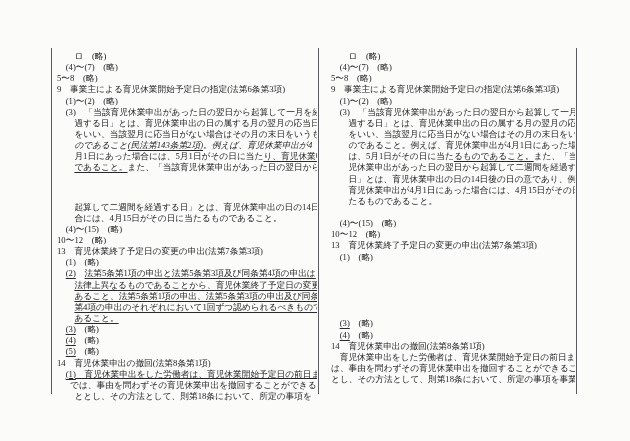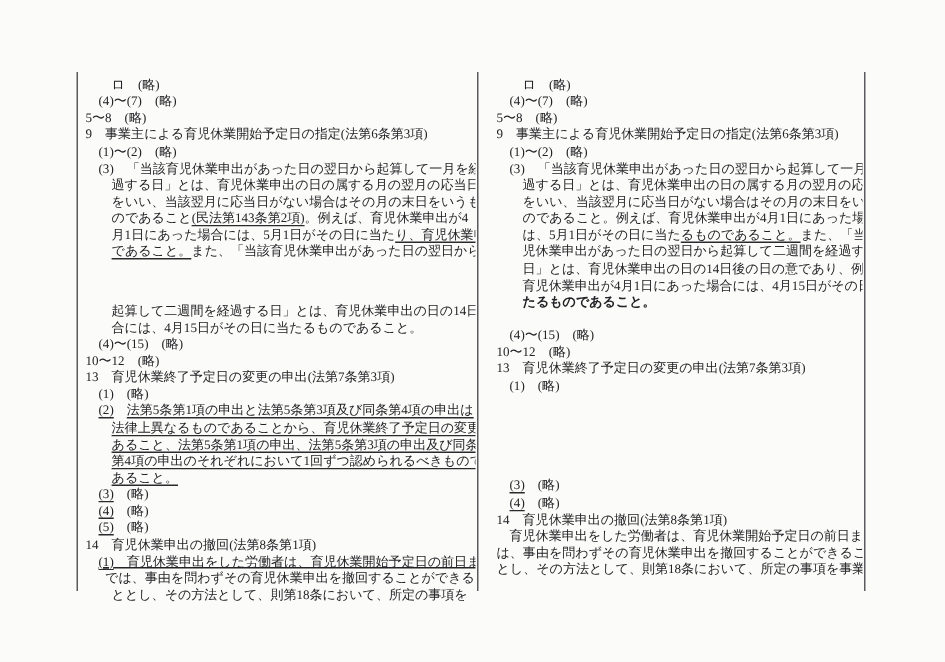--- a/index.html
+++ b/index.html
@@ -53,21 +53,21 @@
 
   <div class="col left">
       <div class="line" style="padding-left: 2em;"><span class="seg">ロ　(略)</span></div>
       <div class="line" style="padding-left: 1em;"><span class="seg">(4)〜(7)　(略)</span></div>
       <div class="line" style="padding-left: 0em;"><span class="seg">5〜8　(略)</span></div>
       <div class="line" style="padding-left: 0em;"><span class="seg">9　事業主による育児休業開始予定日の指定(法第6条第3項)</span></div>
       <div class="line" style="padding-left: 1em;"><span class="seg">(1)〜(2)　(略)</span></div>
       <div class="line" style="padding-left: 1em;"><span class="seg">(3)　「当該育児休業申出があった日の翌日から起算して一月を経</span></div>
       <div class="line" style="padding-left: 2em;"><span class="seg">過する日」とは、育児休業申出の日の属する月の翌月の応当日</span></div>
       <div class="line" style="padding-left: 2em;"><span class="seg">をいい、当該翌月に応当日がない場合はその月の末日をいうも</span></div>
-      <div class="line" style="padding-left: 2em;"><span class="seg">のであること</span><span class="seg u">(民法第143条第2項)</span><span class="seg">。例えば、育児休業申出が4</span></div>
+      <div class="line" style="padding-left: 2em; font-style: italic;"><span class="seg">のであること</span><span class="seg u">(民法第143条第2項)</span><span class="seg">。例えば、育児休業申出が4</span></div>
       <div class="line" style="padding-left: 2em;"><span class="seg">月1日にあった場合には、5月1日がその日に当た</span><span class="seg u">り、育児休業申</span></div>
       <div class="line" style="padding-left: 2em;"><span class="seg u">であること。</span><span class="seg">また、「当該育児休業申出があった日の翌日から</span></div>
       <div class="line" style="padding-left: 2em; margin-top: 28px;"><span class="seg">起算して二週間を経過する日」とは、育児休業申出の日の14日</span></div>
       <div class="line" style="padding-left: 2em;"><span class="seg">合には、4月15日がその日に当たるものであること。</span></div>
       <div class="line" style="padding-left: 1em;"><span class="seg">(4)〜(15)　(略)</span></div>
       <div class="line" style="padding-left: 0em;"><span class="seg">10〜12　(略)</span></div>
       <div class="line" style="padding-left: 0em;"><span class="seg">13　育児休業終了予定日の変更の申出(法第7条第3項)</span></div>
       <div class="line" style="padding-left: 1em;"><span class="seg">(1)　(略)</span></div>
       <div class="line" style="padding-left: 1em;"><span class="seg u">(2)</span><span class="seg">　</span><span class="seg u">法第5条第1項の申出と法第5条第3項及び同条第4項の申出は</span></div>
       <div class="line" style="padding-left: 2em;"><span class="seg u">法律上異なるものであることから、育児休業終了予定日の変更</span></div>
@@ -89,21 +89,21 @@
       <div class="line" style="padding-left: 0em;"><span class="seg">9　事業主による育児休業開始予定日の指定(法第6条第3項)</span></div>
       <div class="line" style="padding-left: 1em;"><span class="seg">(1)〜(2)　(略)</span></div>
       <div class="line" style="padding-left: 1em;"><span class="seg">(3)　「当該育児休業申出があった日の翌日から起算して一月を経</span></div>
       <div class="line" style="padding-left: 2em;"><span class="seg">過する日」とは、育児休業申出の日の属する月の翌月の応当日</span></div>
       <div class="line" style="padding-left: 2em;"><span class="seg">をいい、当該翌月に応当日がない場合はその月の末日をいうも</span></div>
       <div class="line" style="padding-left: 2em;"><span class="seg">のであること。例えば、育児休業申出が4月1日にあった場合に</span></div>
       <div class="line" style="padding-left: 2em;"><span class="seg">は、5月1日がその日に当た</span><span class="seg u">るものであること。</span><span class="seg">また、「当該育</span></div>
       <div class="line" style="padding-left: 2em;"><span class="seg">児休業申出があった日の翌日から起算して二週間を経過する</span></div>
       <div class="line" style="padding-left: 2em;"><span class="seg">日」とは、育児休業申出の日の14日後の日の意であり、例えば、</span></div>
       <div class="line" style="padding-left: 2em;"><span class="seg">育児休業申出が4月1日にあった場合には、4月15日がその日に当</span></div>
-      <div class="line" style="padding-left: 2em; font-weight: bold;"><span class="seg">たるものであること。</span></div>
+      <div class="line" style="padding-left: 2em;"><span class="seg">たるものであること。</span></div>
       <div class="line" style="padding-left: 0em;"></div>
       <div class="line" style="padding-left: 1em;"><span class="seg">(4)〜(15)　(略)</span></div>
       <div class="line" style="padding-left: 0em;"><span class="seg">10〜12　(略)</span></div>
       <div class="line" style="padding-left: 0em;"><span class="seg">13　育児休業終了予定日の変更の申出(法第7条第3項)</span></div>
       <div class="line" style="padding-left: 1em;"><span class="seg">(1)　(略)</span></div>
       <div class="line" style="padding-left: 0em;"></div>
       <div class="line" style="padding-left: 0em;"></div>
       <div class="line" style="padding-left: 0em;"></div>
       <div class="line" style="padding-left: 0em;"></div>
       <div class="line" style="padding-left: 0em;"></div>

